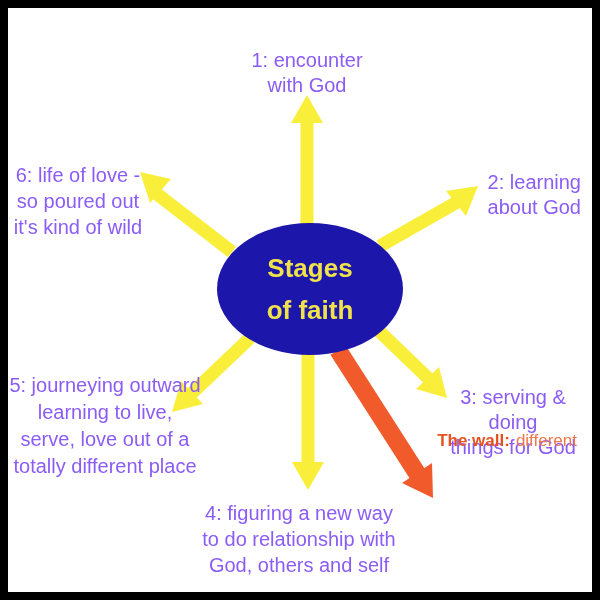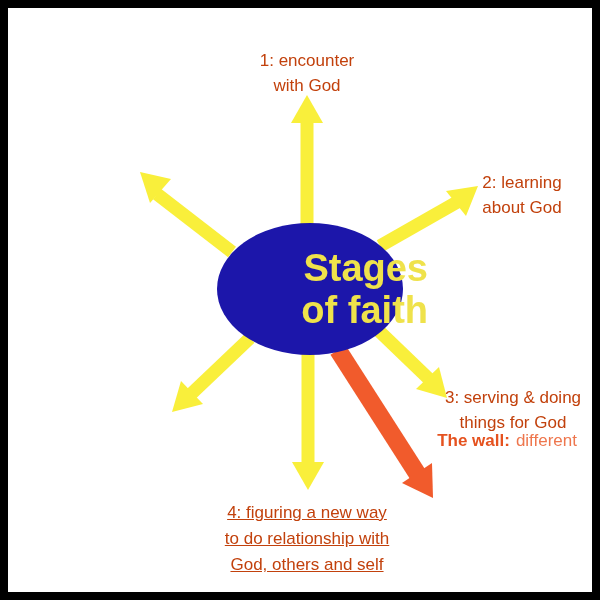--- a/index.html
+++ b/index.html
@@ -8,40 +8,40 @@
     width:600px;height:600px;
     box-sizing:border-box;
     border:8px solid #000;
     background:#fff;
     overflow:hidden;
     font-family:"Liberation Sans","DejaVu Sans",sans-serif;
   }
   .arrows-svg{position:absolute;left:0;top:0;}
   .label{
     position:absolute;
-    color:#c2410c;
-    font-size:17px;
+    color:#8b5cf6;
+    font-size:20px;
     line-height:25px;
     white-space:pre-line;
   }
   .center{text-align:center;}
   .title{
     position:absolute;
     left:184px;top:239px;width:236px;
-    text-align:right;
+    text-align:center;
     color:#efe24b;
     font-weight:700;
-    font-size:38px;
+    font-size:26px;
     line-height:42px;
     white-space:pre-line;
   }
   .stage1{left:174px;top:40px;width:250px;}
-  .stage2{left:455px;top:162px;width:118px;text-align:center;}
+  .stage2{left:455px;top:162px;width:118px;text-align:right;}
   .stage3{left:429px;top:360px;width:152px;line-height:25px;margin-top:17px;}
-  .stage4{left:159px;top:492px;width:280px;line-height:26px;text-decoration:underline;}
+  .stage4{left:151px;top:492px;width:280px;line-height:26px;}
   .stage5{left:1px;top:364px;width:192px;line-height:27px;}
   .stage6{left:1px;top:154px;width:138px;line-height:26px;}
   .wall{
     position:absolute;
     right:15px;top:422px;width:260px;
     text-align:right;
     color:#ee764d;
     font-size:17px;
     line-height:21.5px;
   }
@@ -98,18 +98,25 @@
 
   <div class="label center stage1">1: encounter
 with God</div>
   <div class="label stage2">2: learning
 about God</div>
   <div class="label center stage3">3: serving &amp; doing
 things for God</div>
   <div class="label center stage4">4: figuring a new way
 to do relationship with
 God, others and self</div>
+  <div class="label center stage5">5: journeying outward
+learning to live,
+serve, love out of a
+totally different place</div>
+  <div class="label center stage6">6: life of love -
+so poured out
+it's kind of wild</div>
 
   <div class="wall">
     <div><span class="wall-title">The wall:</span><span>different</span></div>
   </div>
 
 </div>
 
 </body></html>

